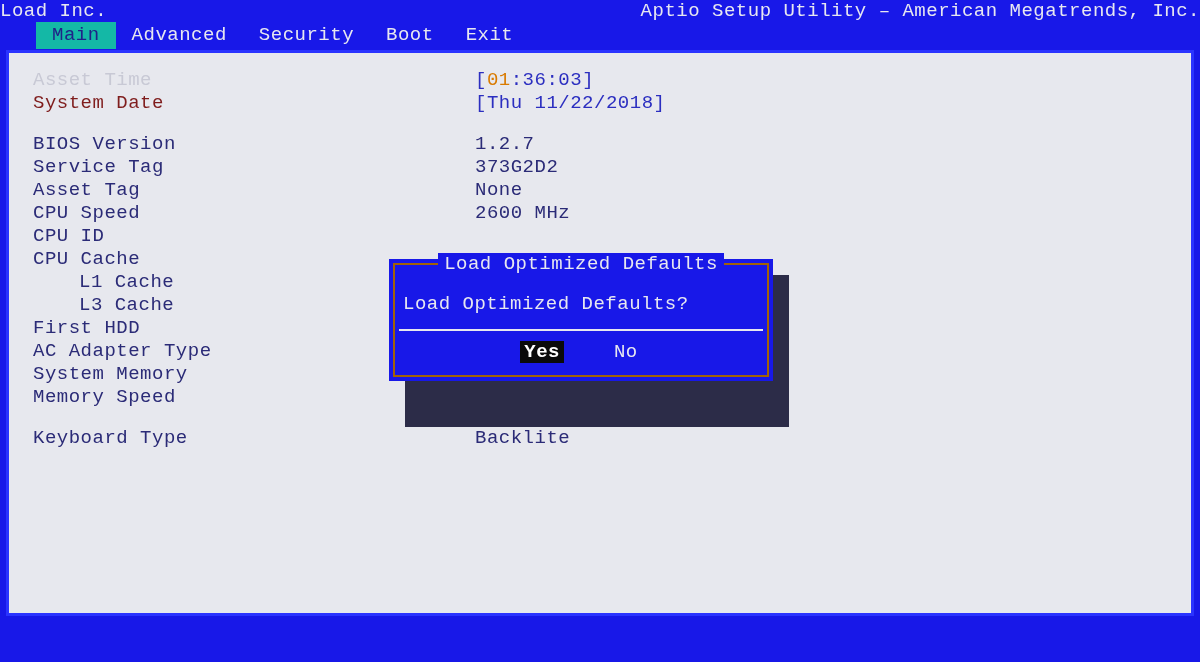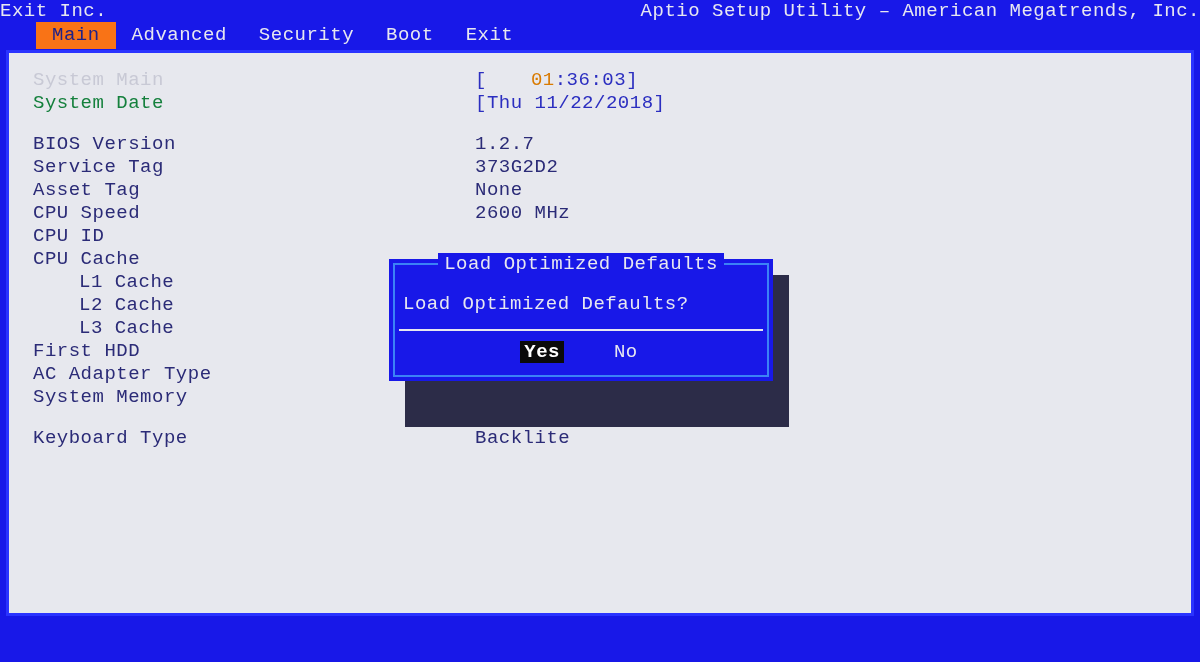--- a/index.html
+++ b/index.html
@@ -28,61 +28,61 @@
     align-items: stretch;
     padding-left: 36px;
     height: 27px;
   }
   .tab {
     padding: 2px 16px 2px 16px;
     color: #e7e7f0;
     line-height: 23px;
   }
   .tab.active {
-    background: #f97316;
+    background: #14b8a6;
     color: #202288;
   }
   .panel {
     margin: 1px 6px 0 6px;
     background: #e7e8ee;
     border: 3px solid #2a33ff;
     height: 566px;
     padding: 16px 16px 16px 24px;
     color: #2b2b77;
     position: relative;
   }
   .row {
     display: flex;
     line-height: 23px;
     height: 23px;
     white-space: pre;
   }
   .row .label { width: 442px; }
   .row.highlight-time .val { color: #2b2ec0; }
-  .row .time-orange { color: #d97a00; margin-left: 44px; }
+  .row .time-orange { color: #d97a00; }
   .spacer { height: 18px; }
   .indent { padding-left: 46px; }
   .sys-time-lbl { color: #c8c9d5; } 
   .dialog {
     position: absolute;
     left: 380px; top: 206px;
     width: 384px;
     background: #1818e8;
     padding: 4px;
   }
   .dialog-shadow {
     position: absolute;
     left: 396px; top: 222px;
     width: 384px; height: 152px;
     background: #2c2c48;
     z-index: 1;
   }
   .dialog { z-index: 2; }
   .dinner {
-    border: 2px solid #3b82f6;
+    border: 2px solid #a16207;
     color: #e7e7f0;
     padding: 0;
   }
   .dtitle {
     margin-top: -12px;
     text-align: center;
   }
   .dtitle span {
     background: #1818e8;
     padding: 0 6px;
@@ -115,57 +115,57 @@
     font-size: 19px;
   }
   .legend .col1 { width: 276px; }
   .legend .col2 { width: 404px; }
   .legend .col3 { flex: 1; }
 </style>
 </head>
 <body>
 
 <div class="header">
-  <span>Exit Inc.</span>
+  <span>Load Inc.</span>
   <span style="">Aptio Setup Utility – American Megatrends, Inc.</span>
 </div>
 
 <div class="tabbar">
   <div class="tab active">Main</div>
   <div class="tab">Advanced</div>
   <div class="tab">Security</div>
   <div class="tab">Boot</div>
   <div class="tab">Exit</div>
 </div>
 
 <div class="panel">
 
   <div class="row highlight-time">
-    <span class="label sys-time-lbl">System Main</span>
+    <span class="label sys-time-lbl">Asset Time</span>
     <span class="val"><span>[</span><span class="time-orange">01</span><span>:36:03]</span></span>
   </div>
   <div class="row">
-    <span class="label" style="color:#15803d">System Date</span>
+    <span class="label" style="color:#7f1d1d">System Date</span>
     <span class="val" style="color:#2b2ec0">[Thu 11/22/2018]</span>
   </div>
 
   <div class="spacer"></div>
 
   <div class="row"><span class="label">BIOS Version</span><span>1.2.7</span></div>
   <div class="row"><span class="label">Service Tag</span><span>373G2D2</span></div>
   <div class="row"><span class="label">Asset Tag</span><span>None</span></div>
   <div class="row"><span class="label">CPU Speed</span><span>2600 MHz</span></div>
   <div class="row"><span class="label">CPU ID</span><span></span></div>
   <div class="row"><span class="label">CPU Cache</span></div>
   <div class="row"><span class="label indent">L1 Cache</span><span></span></div>
-  <div class="row"><span class="label indent">L2 Cache</span><span></span></div>
   <div class="row"><span class="label indent">L3 Cache</span><span></span></div>
   <div class="row"><span class="label">First HDD</span><span></span></div>
   <div class="row"><span class="label">AC Adapter Type</span><span></span></div>
   <div class="row"><span class="label">System Memory</span><span></span></div>
+  <div class="row"><span class="label">Memory Speed</span><span>1600 Mhz</span></div>
 
   <div class="spacer"></div>
 
   <div class="row"><span class="label">Keyboard Type</span><span>Backlite</span></div>
 
   <div class="dialog-shadow"></div>
   <div class="dialog">
     <div class="dinner">
       <div class="dtitle"><span>Load Optimized Defaults</span></div>
       <div class="dmsg">Load Optimized Defaults?</div>

